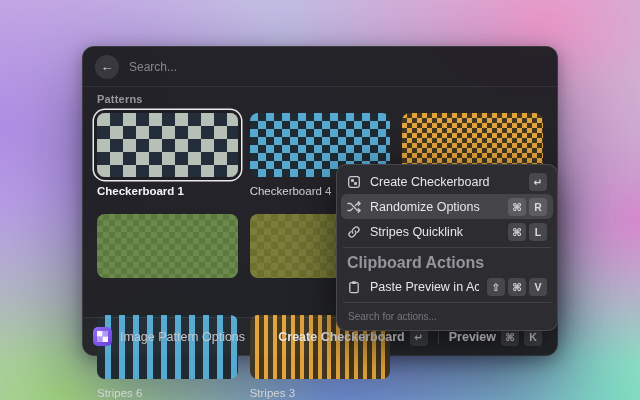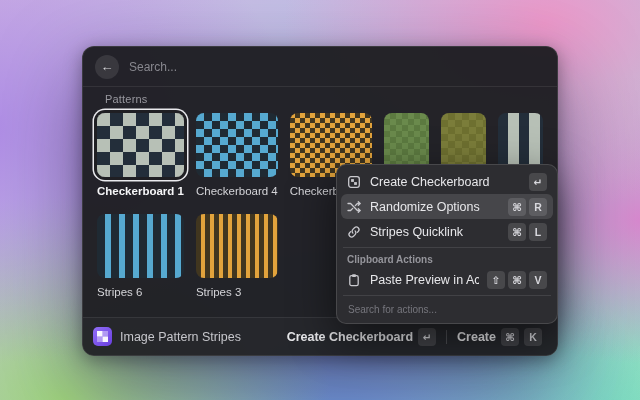--- a/index.html
+++ b/index.html
@@ -35,25 +35,25 @@
     font-size:13px; line-height:1; display:flex; align-items:center; justify-content:center;
     cursor:pointer;
   }
   .search {
     flex:1; background:transparent; border:0; outline:0;
     color:#ececef; font-size:12px; font-family:inherit;
   }
   .search::placeholder { color:#87878e; }
 
   .content { padding:6px 14px 0; }
-  .section-label { font-size:11px; font-weight:400; color:#98989f; letter-spacing:0.2px;margin-left:8px; }
+  .section-label { font-size:11px; font-weight:700; color:#98989f; letter-spacing:0.2px; }
 
   .grid {
     margin-top:8px;
-    display:grid; grid-template-columns:repeat(6,1fr);
+    display:grid; grid-template-columns:repeat(3,1fr);
     column-gap:12px; row-gap:16px;
   }
   .tile-block { cursor:pointer; }
   .swatch { height:64px; border-radius:8px; background:#333; }
   .tile-block.selected .swatch {
     box-shadow:0 0 0 3px #1f1f23, 0 0 0 4.5px #eaeaee;
   }
   .tile-label {
     margin-top:8px; font-size:11.5px; font-weight:500; color:#d4d4d8;
     white-space:nowrap; overflow:hidden; height:13px;
@@ -97,21 +97,21 @@
   .menu-item {
     display:flex; align-items:center; gap:8px;
     height:25px; padding:0 6px; border-radius:6px;
     color:#e7e7ea; font-size:12.5px; cursor:pointer;
   }
   .menu-item.hl { background:rgba(255,255,255,0.12); }
   .mi-icon { width:15px; height:14px; display:flex; align-items:center; color:#c9c9ce; flex:0 0 auto; }
   .mi-label { flex:1; white-space:nowrap; overflow:hidden; }
   .mi-keys { display:flex; gap:3px; }
   .menu-divider { height:1px; background:rgba(255,255,255,0.1); margin:3px 2px; }
-  .menu-section-label { font-size:10px; font-weight:700; color:#95959b; padding:3px 6px 2px; }
+  .menu-section-label { font-size:16px; font-weight:700; color:#95959b; padding:3px 6px 2px; }
   .menu-search { display:flex; align-items:center; height:20px; padding:0 2px; }
   .menu-search input {
     width:100%; background:transparent; border:0; outline:0;
     color:#e7e7ea; font-size:10px; font-family:inherit; padding:0 5px;
   }
   .menu-search input::placeholder { color:#76767d; }
 </style>
 </head>
 <body>
 
@@ -165,30 +165,30 @@
   <div class="footer">
     <div class="footer-left">
       <span class="app-icon">
         <svg width="11" height="11" viewBox="0 0 10 10" aria-hidden="true">
           <rect width="5" height="5" fill="#fff" opacity="0.95"></rect>
           <rect x="5" y="5" width="5" height="5" fill="#fff" opacity="0.95"></rect>
           <rect x="5" width="5" height="5" fill="#fff" opacity="0.4"></rect>
           <rect y="5" width="5" height="5" fill="#fff" opacity="0.4"></rect>
         </svg>
       </span>
-      <span>Image Pattern Stripes</span>
+      <span>Image Pattern Options</span>
     </div>
     <div class="footer-right">
       <button class="footer-action">
         <span>Create Checkerboard</span>
         <span class="key">↵</span>
       </button>
       <span class="vdiv"></span>
       <button class="footer-action">
-        <span>Create</span>
+        <span>Preview</span>
         <span class="key">⌘</span>
         <span class="key">K</span>
       </button>
     </div>
   </div>
 
 </div>
 
 <div class="menu">
   <div id="menu-sections">

